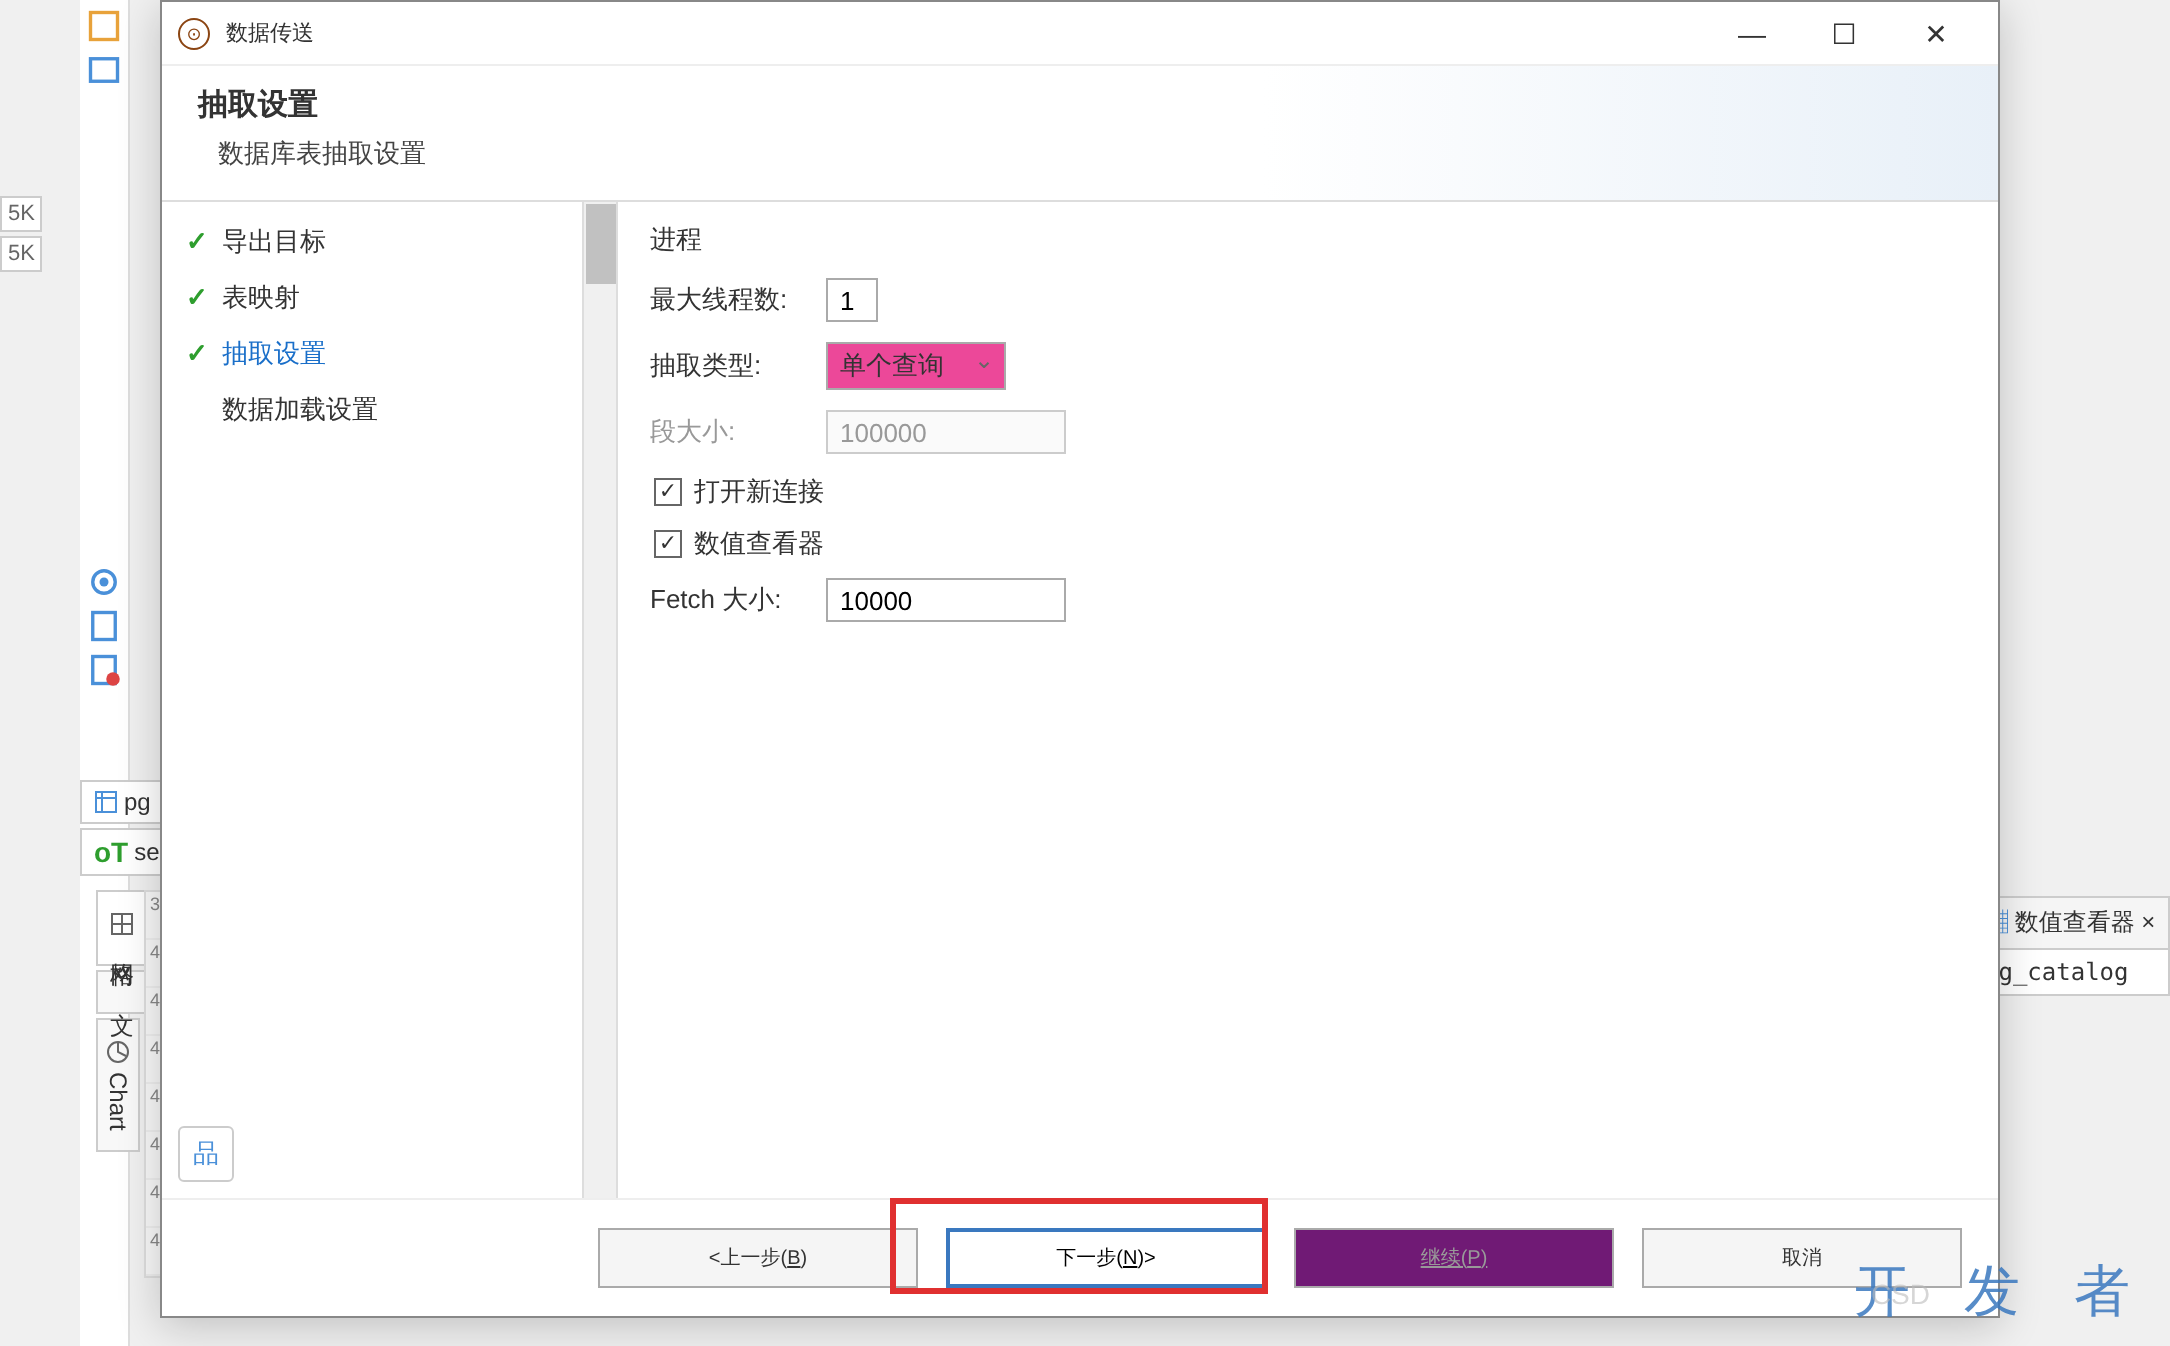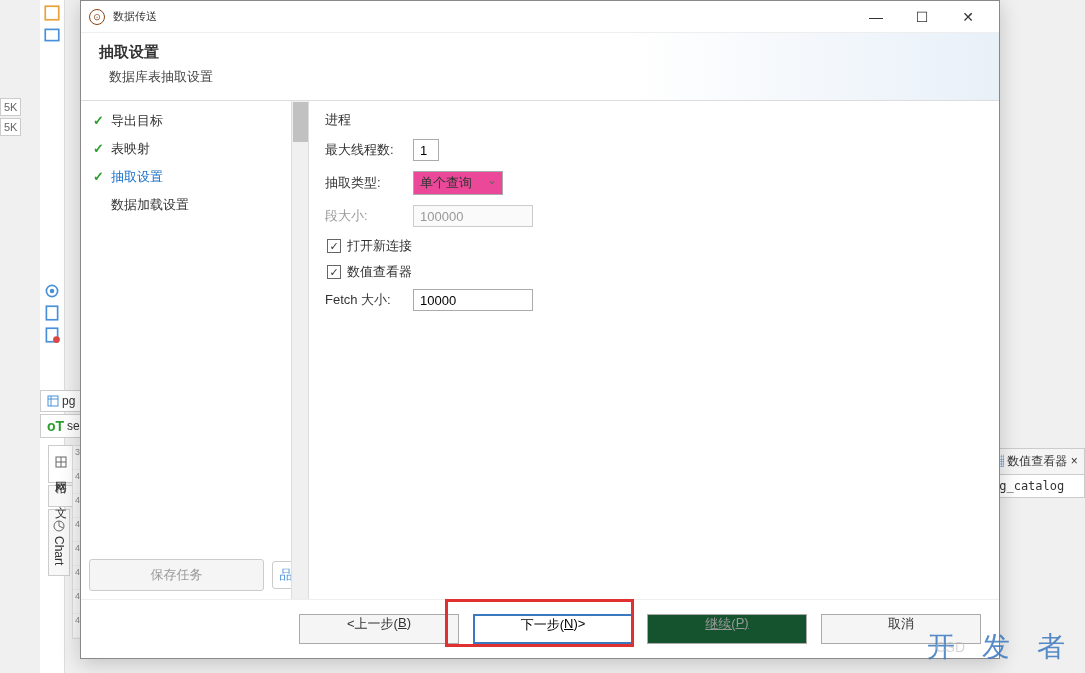--- a/index.html
+++ b/index.html
@@ -307,34 +307,34 @@
       display: flex;
       justify-content: flex-end;
       gap: 14px;
       border-top: 1px solid #eee;
     }
     .footer-btn {
       min-width: 160px;
       height: 30px;
       border: 1px solid #aaa;
       background: #f5f5f5;
-      font-size: 13px;
-      display: flex;
-      align-items: flex-start;
+      font-size: 10px;
+      display: flex;
+      align-items: center;
       justify-content: center;
       cursor: pointer;
     }
     .footer-btn.primary {
       border: 2px solid #3a78bf;
       background: #fff;
       color: #000;
     }
     .footer-btn.disabled {
       color: #999;
-      background: #14532d;
+      background: #701a75;
       text-decoration: underline;
     }
     .highlight-box {
       position: absolute;
       border: 3px solid #e03030;
       pointer-events: none;
     }
     
     .watermark {
       position: absolute;
@@ -469,21 +469,20 @@
       <div class="nav-list">
         <div class="nav-item done">导出目标</div>
         <div class="nav-item done">表映射</div>
         <div class="nav-item done active">抽取设置</div>
         <div class="nav-item">数据加载设置</div>
       </div>
       <div class="nav-scrollbar">
         <div class="nav-thumb"></div>
       </div>
       <div class="sidebar-footer">
-        <div class="save-task-btn">保存任务</div>
         <div class="small-icon-btn">
           <span>品</span>
         </div>
       </div>
     </div>
 
     <div class="content">
       <div class="section-label">进程</div>
 
       <div class="form-row">

